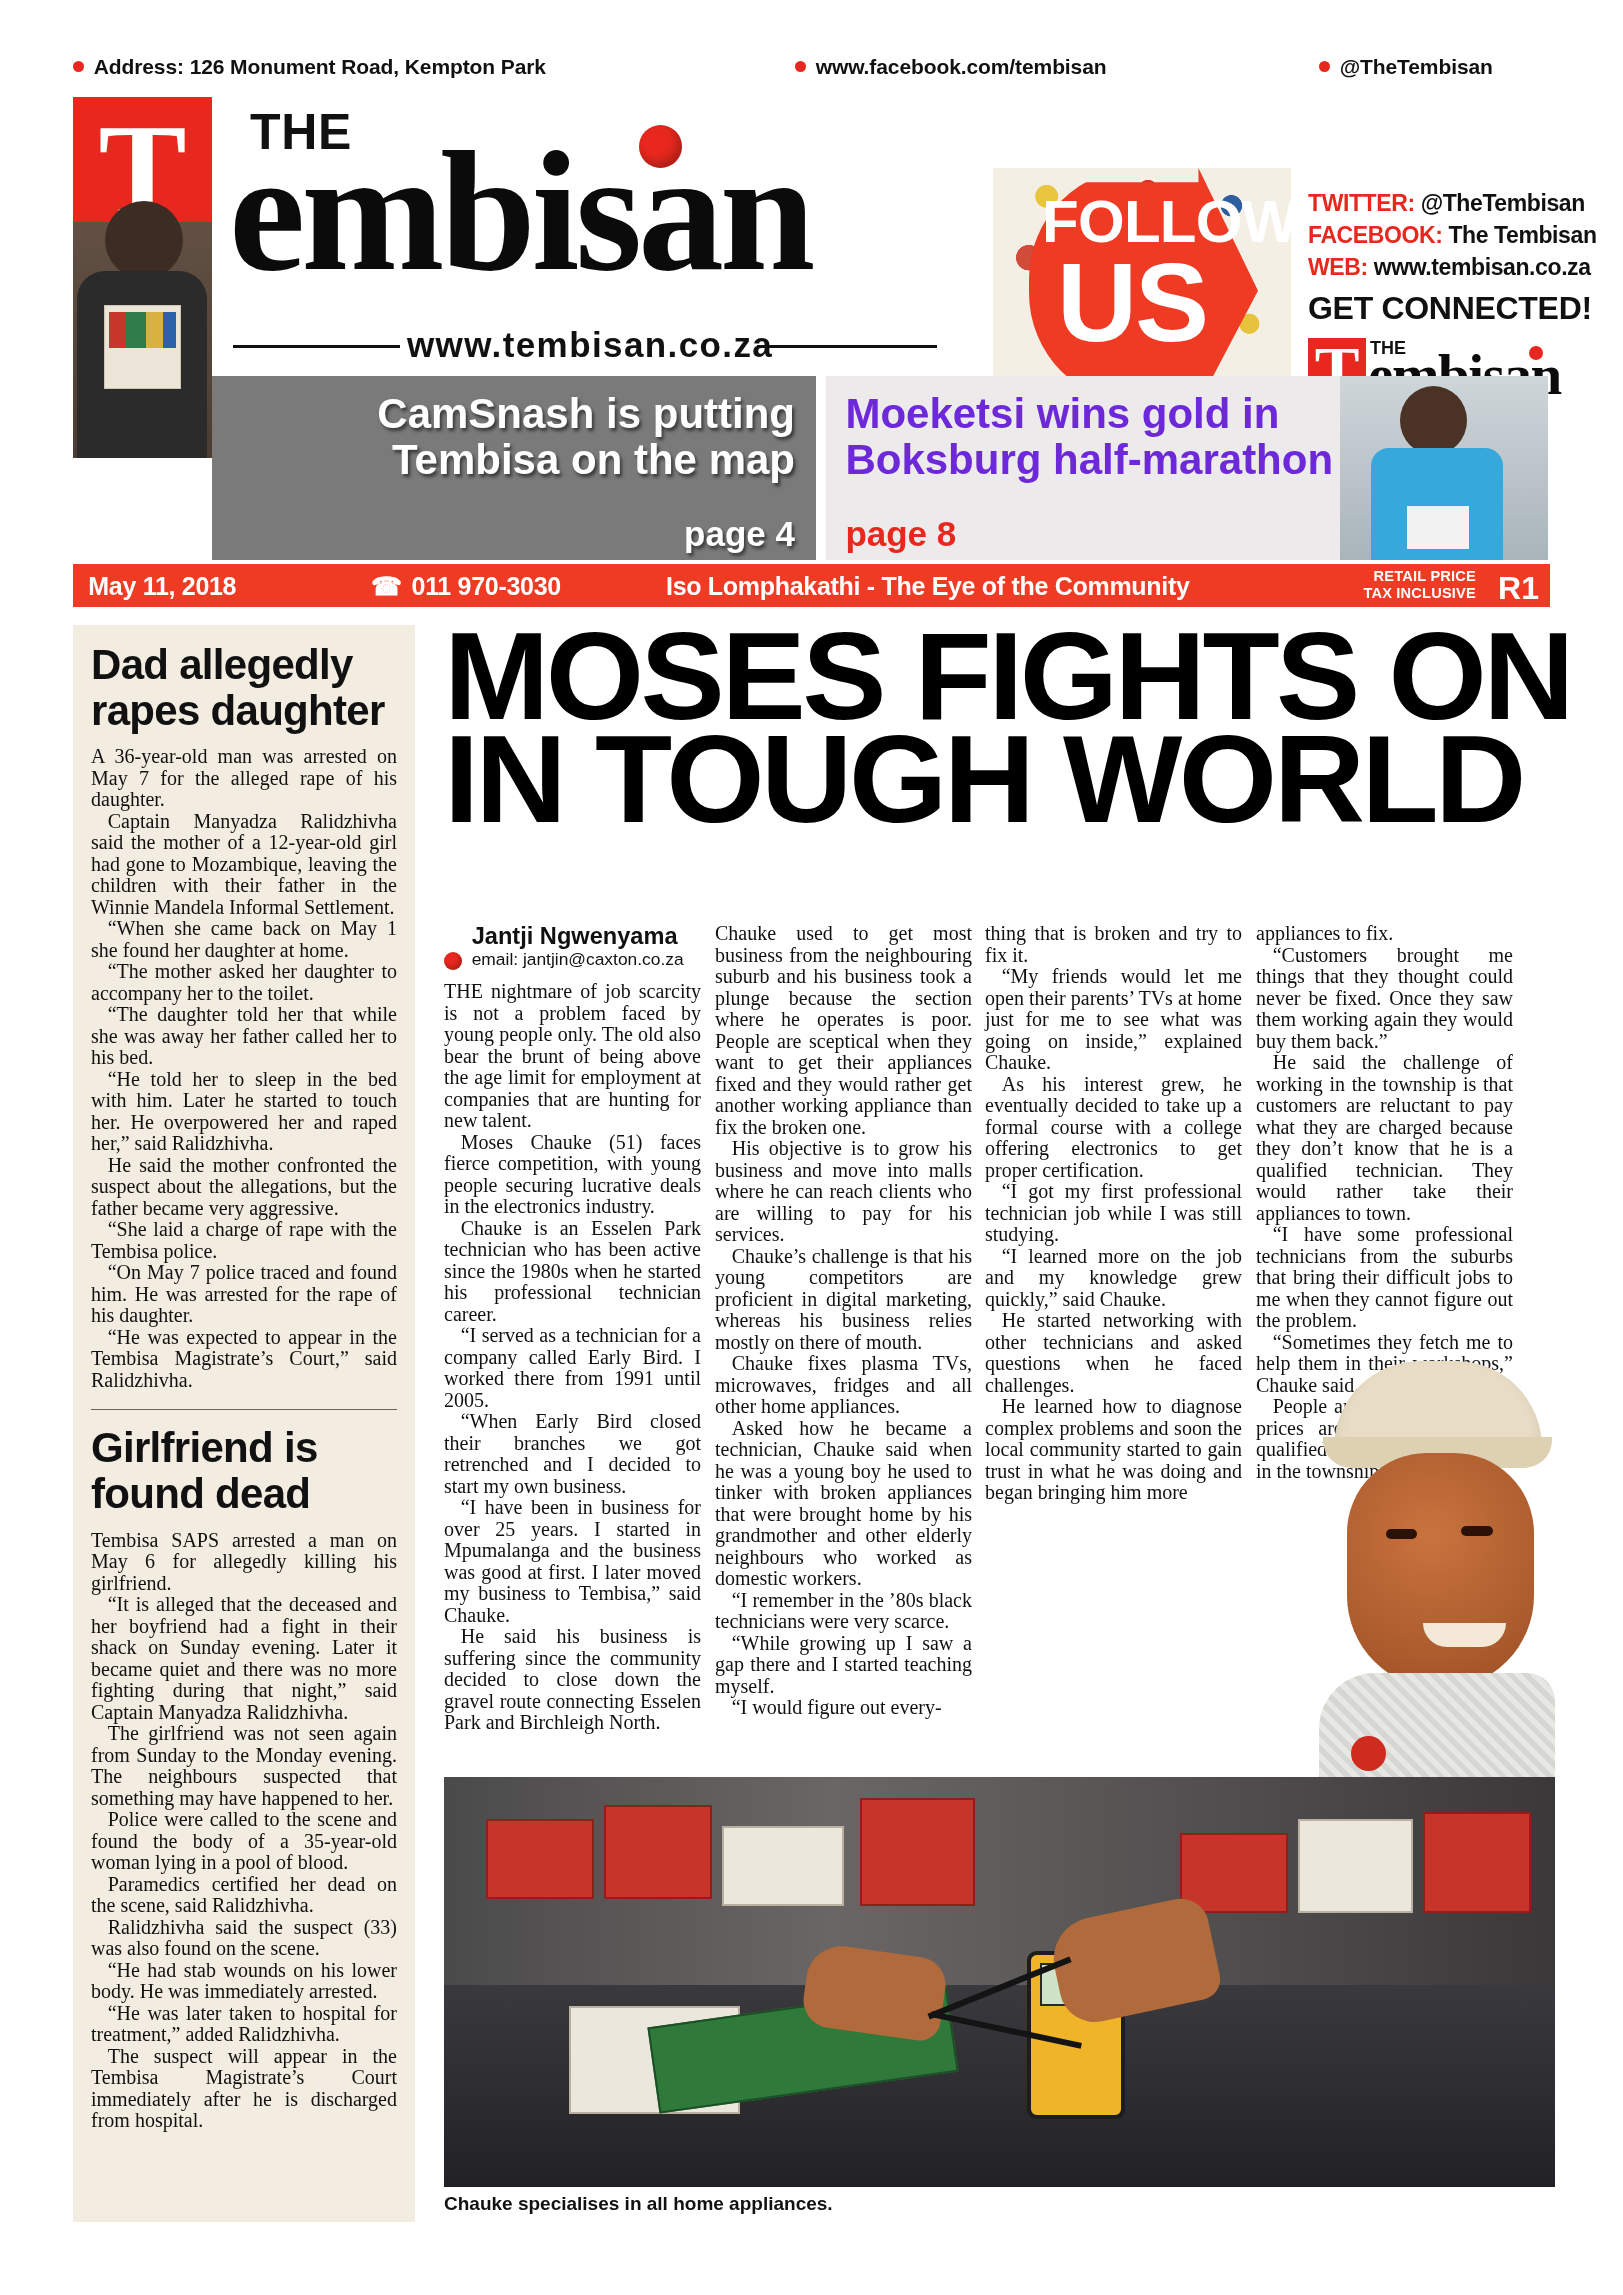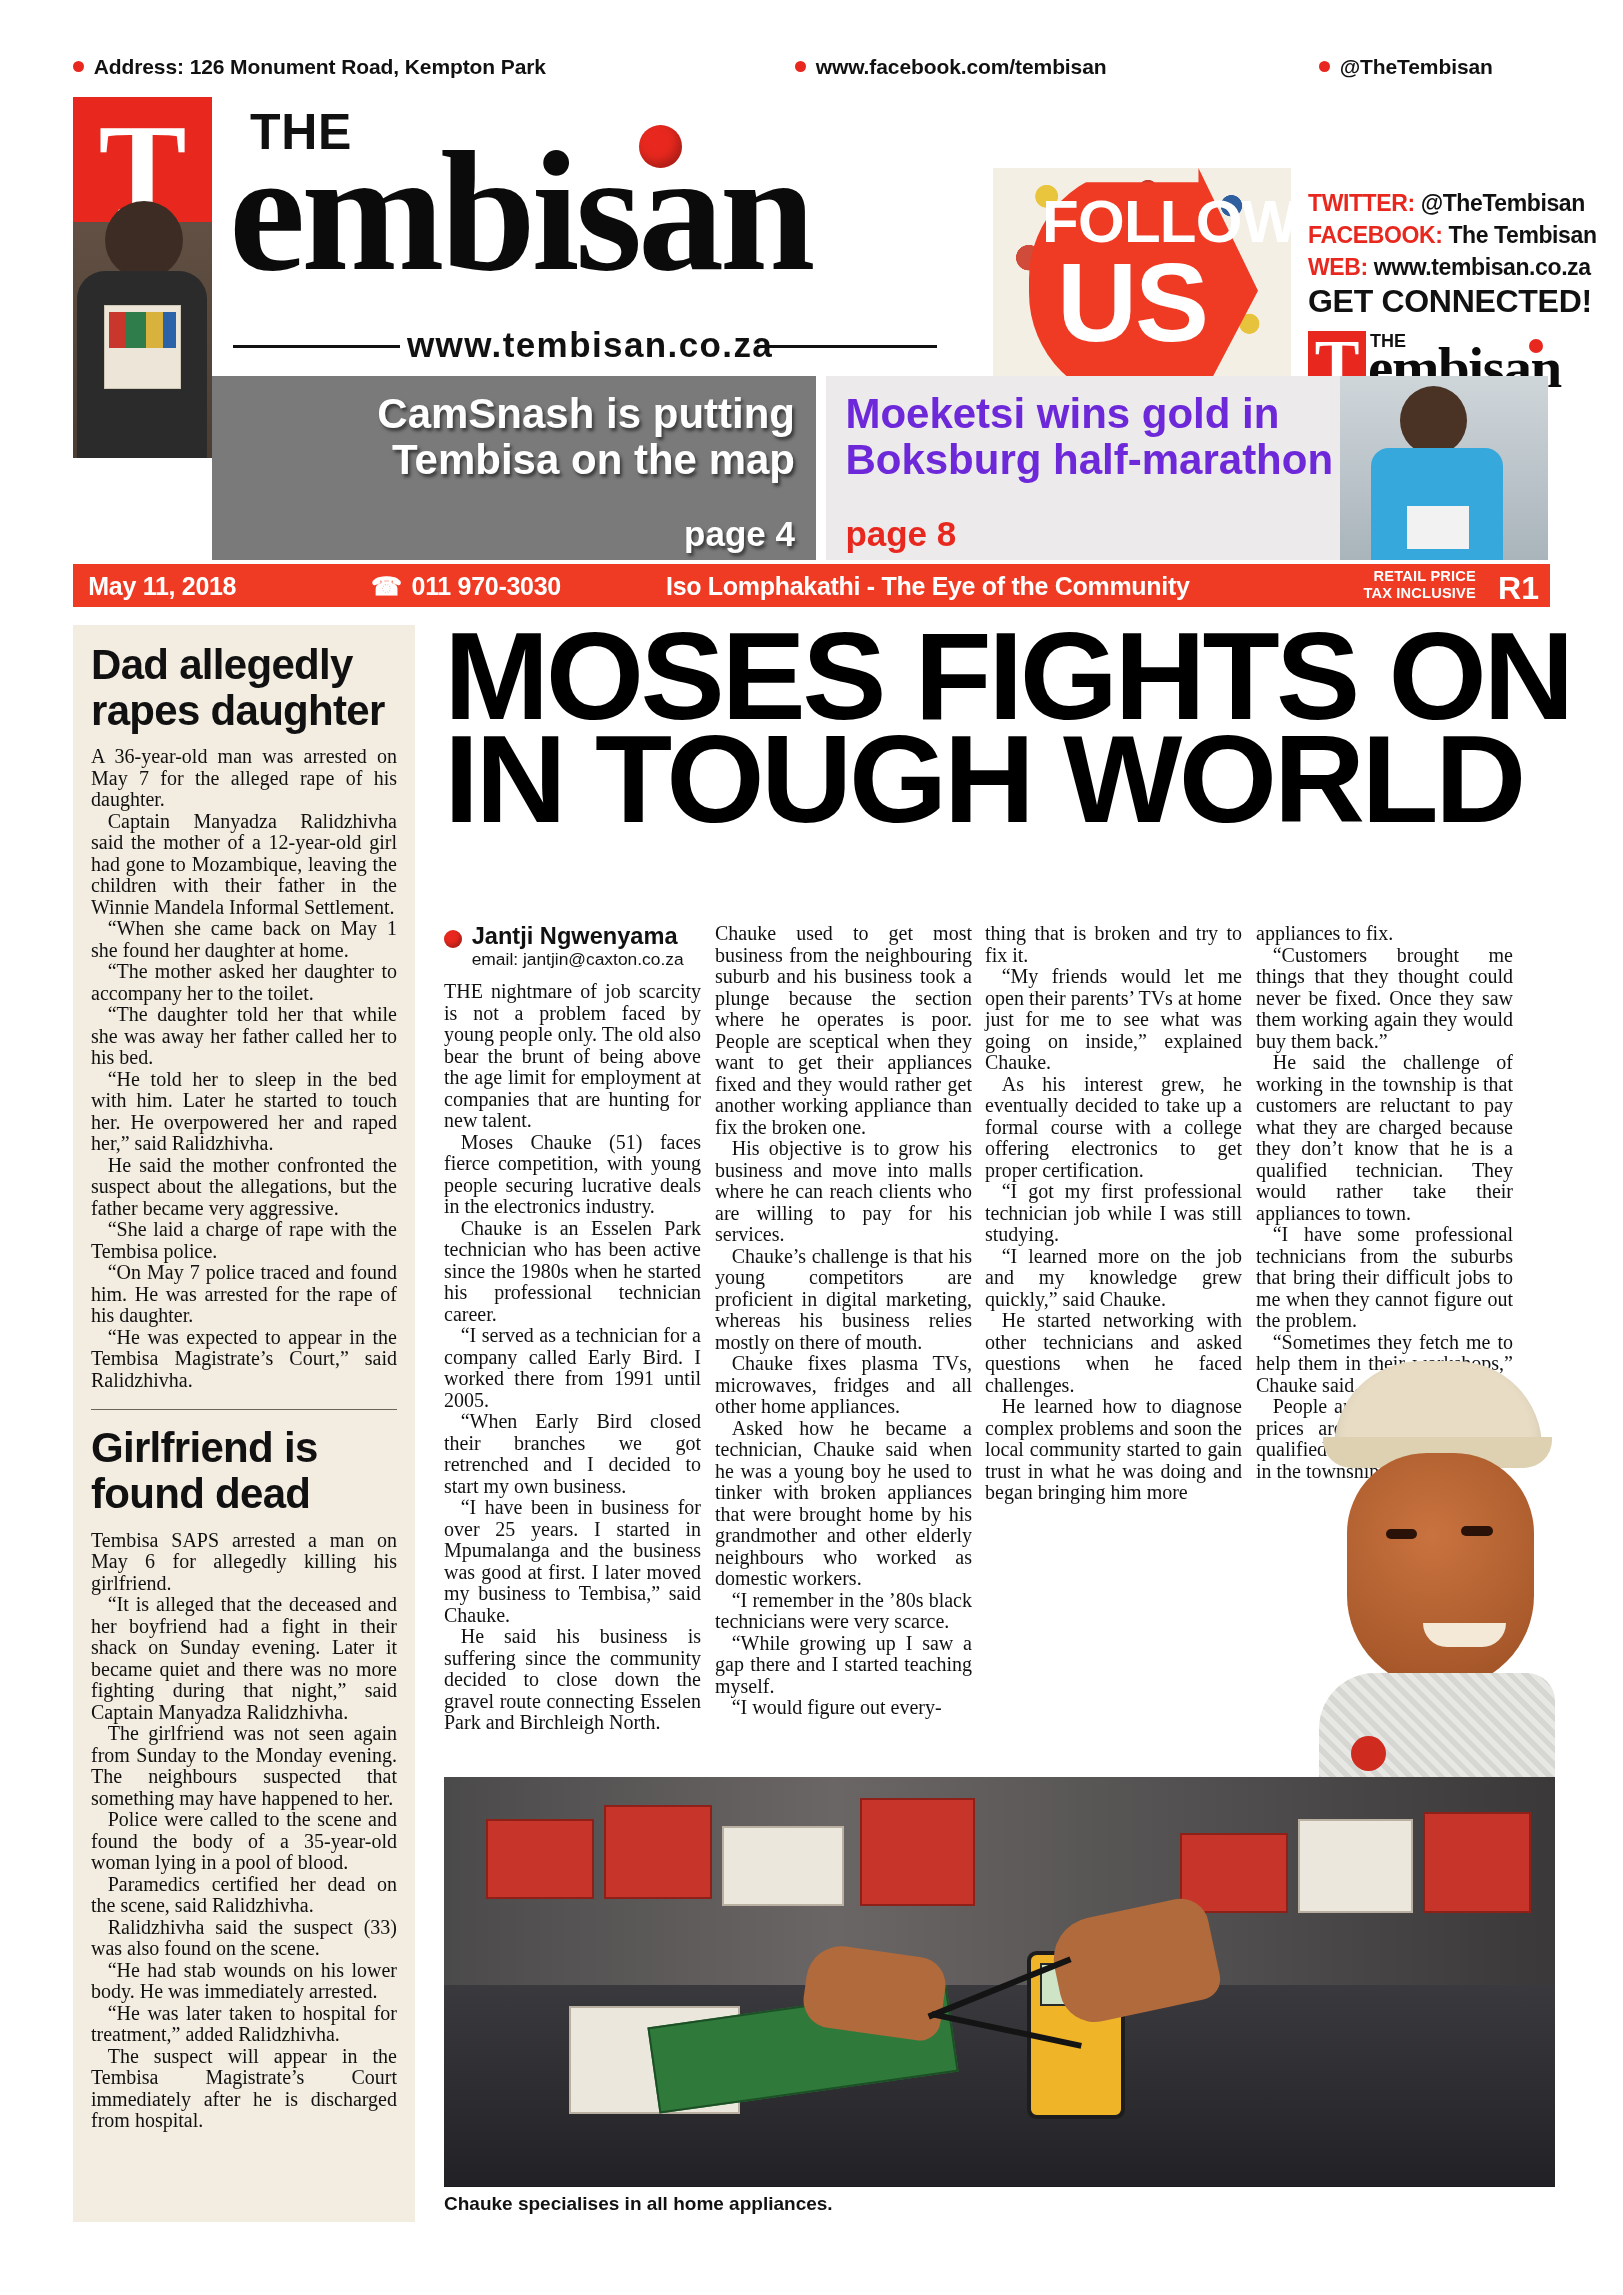--- a/index.html
+++ b/index.html
@@ -108,21 +108,21 @@
   .follow-u {
     position:absolute; left:42px; top:83px; width:194px; text-align:center;
     font-family:"Liberation Sans", sans-serif; font-weight:700; font-size:111px;
     color:#fff; letter-spacing:-2.1px; line-height:104px;
   }
 
   .socials { position:absolute; left:1308px; top:97px; width:292px; }
   .socrow { font-family:"Liberation Sans", sans-serif; font-weight:700;
             font-size:23px; line-height:32px; color:#111; white-space:nowrap; letter-spacing:-0.4px;}
   .socrow .k { color:#e8281e; }
-  .getconn { font-family:"Liberation Sans", sans-serif; font-weight:700;
+  .getconn { margin-top:7px; font-family:"Liberation Sans", sans-serif; font-weight:700;
              font-size:32px; color:#111; letter-spacing:-0.3px;}
   .minilogo { position:relative; margin-top:9.7px; height:76px; }
   .minilogo .mt { position:absolute; left:0; top:1.4px; width:58px; height:64px; background:#e8281e; }
   .minilogo .mtg { position:absolute; left:5.6px; top:7px; width:47px; color:#fff; text-align:center;
                    font-family:"Liberation Serif",serif; font-weight:700; font-size:67px; line-height:51px;}
   .minilogo .mthe { position:absolute; left:62px; top:1.4px; font-family:"Liberation Sans",sans-serif;
                     font-weight:700; font-size:18px; color:#111; }
   .minilogo .mname { position:absolute; left:60px; top:9.7px; font-family:"Liberation Serif",serif;
                      font-weight:700; font-size:57px; color:#0b0b0b; letter-spacing:-1.4px; line-height:57px;}
   .minilogo .mdot { position:absolute; left:221px; top:9.7px; width:14px; height:14px; border-radius:50%; background:#e8281e;}
@@ -213,21 +213,21 @@
   }
   .bighead .l2 { display:block; }
 
   .colwrap { position:absolute; left:444px; top:923px; width:1111px; height:833px; }
   .col { position:absolute; top:0; width:257px; }
   .col1 { left:0; }
   .col2 { left:271px; }
   .col3 { left:541px; }
   .col4 { left:812px; }
 
-  .byline { display:flex; align-items:flex-start; margin-bottom:11px; }
+  .byline { display:flex; align-items:flex-end; margin-bottom:11px; }
   .byline .bdot { width:18px; height:18px; border-radius:50%; background:#e8281e; margin:7px 9.7px 0 0; flex:0 0 auto;
                   box-shadow:inset -2.1px -2.8px 4.2px rgba(0,0,0,.25); }
   .byline .bname { font-family:"Liberation Sans", sans-serif; font-weight:700; font-size:23.6px; color:#111; line-height:26px; }
   .byline .bmail { font-family:"Liberation Sans", sans-serif; font-weight:400; font-size:17.4px; color:#111; line-height:21px; }
 
   .col p {
     margin:0; font-family:"Liberation Serif", serif; font-size:20px; line-height:21.5px;
     color:#111; text-align:justify; text-indent:16.7px;
   }
   .col p.first { text-indent:0; }

